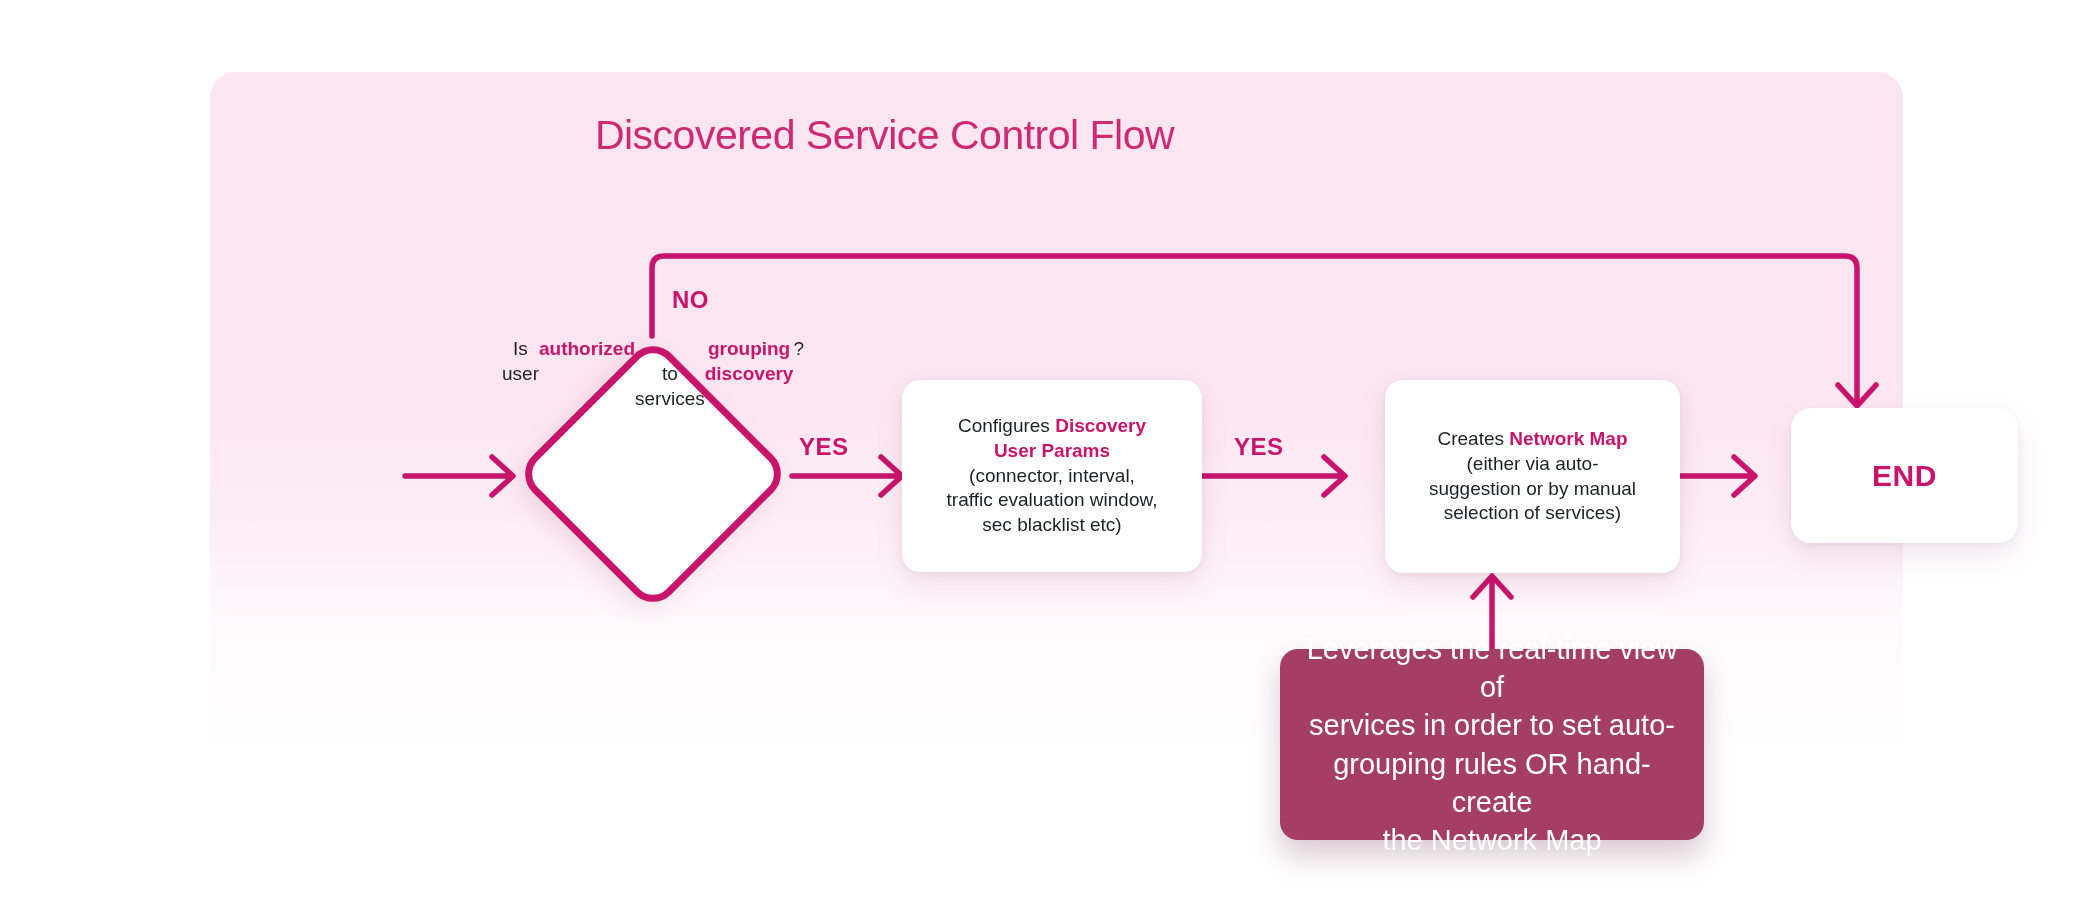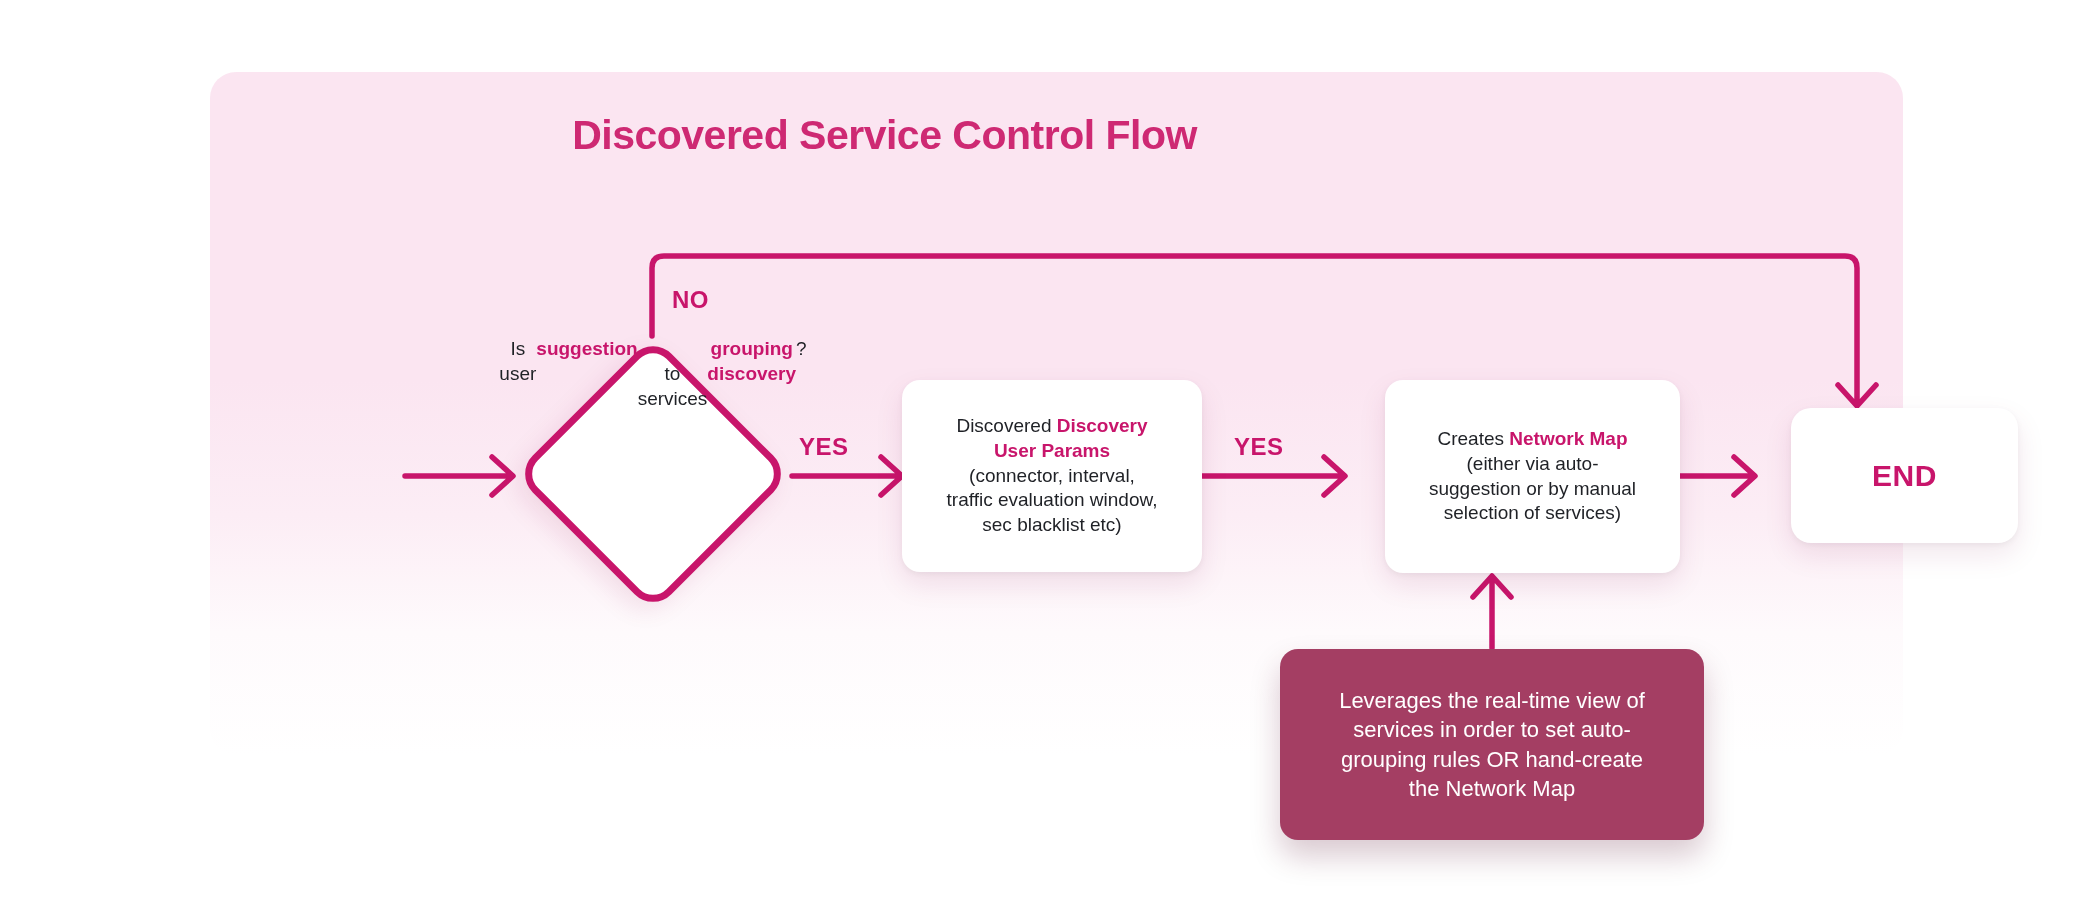--- a/index.html
+++ b/index.html
@@ -15,21 +15,21 @@
   .stage{
     position:relative;width:2096px;height:903px;background:#ffffff;overflow:hidden;
   }
   .panel{
     position:absolute;left:210px;top:72px;width:1693px;height:683px;
     border-radius:26px;
     background:linear-gradient(180deg,#FBE5F1 0%,#FBE5F1 45%,#FCEDF5 65%,#FEFAFC 82%,#FFFFFF 100%);
   }
   .diagram-title{
     position:absolute;left:210px;top:112px;width:1349px;
-    text-align:center;font-size:41px;font-weight:700;letter-spacing:-0.5px;
+    text-align:center;font-size:41px;font-weight:400;letter-spacing:-0.5px;
     color:var(--title);
   }
   svg.wires{position:absolute;left:0;top:0;width:2096px;height:903px;}
   svg.wires path{stroke:var(--accent);stroke-width:5.5;fill:none;stroke-linecap:round;stroke-linejoin:round;}
 
   .node{
     position:absolute;background:#ffffff;border-radius:18px;
     box-shadow:0 12px 28px rgba(130,20,80,0.10),0 2px 6px rgba(0,0,0,0.05);
     display:flex;align-items:center;justify-content:center;text-align:center;
     color:var(--text);font-size:19px;line-height:1.3;white-space:pre-line;
@@ -64,21 +64,21 @@
   }
   .label-no{left:672px;top:286px;}
   .label-yes-1{left:799px;top:433px;}
   .label-yes-2{left:1234px;top:433px;}
 
   .note{
     position:absolute;left:1280px;top:649px;width:424px;height:191px;
     background:var(--note_bg);border-radius:18px;
     box-shadow:0 16px 30px rgba(80,10,40,0.22);
     display:flex;align-items:center;justify-content:center;text-align:center;
-    color:#ffffff;font-size:22px;font-weight:500;line-height:1.32;white-space:pre-line;
+    color:#ffffff;font-size:29px;font-weight:500;line-height:1.32;white-space:pre-line;
     padding:0 18px;
   }
 </style>
 </head>
 <body>
 
 <div class="stage">
 
   <div class="panel"></div>
 
@@ -96,27 +96,27 @@
 
     <path d="M652 336 V268 Q652 256 664 256 H1845 Q1857 256 1857 268 V400 M1838 385 L1857 406 L1876 385"></path>
 
     <path d="M1492 648 V582 M1473 597 L1492 576 L1511 597"></path>
   </svg>
 
 
   <div class="diamond">
     <div class="diamond-shape"></div>
     <div class="diamond-text"><span>Is user
-</span><span class="accent">suggestion</span><span>
+</span><span class="accent">authorized</span><span>
 to services
 </span><span class="accent">grouping discovery</span><span>?</span></div>
   </div>
 
   <div class="node node-configure">
-    <div><span>Discovered </span><span class="accent">Discovery
+    <div><span>Configures </span><span class="accent">Discovery
 User Params</span><span>
 (connector, interval,
 traffic evaluation window,
 sec blacklist etc)</span></div>
   </div>
 
   <div class="node node-create">
     <div><span>Creates </span><span class="accent">Network Map</span><span>
 (either via auto-
 suggestion or by manual

